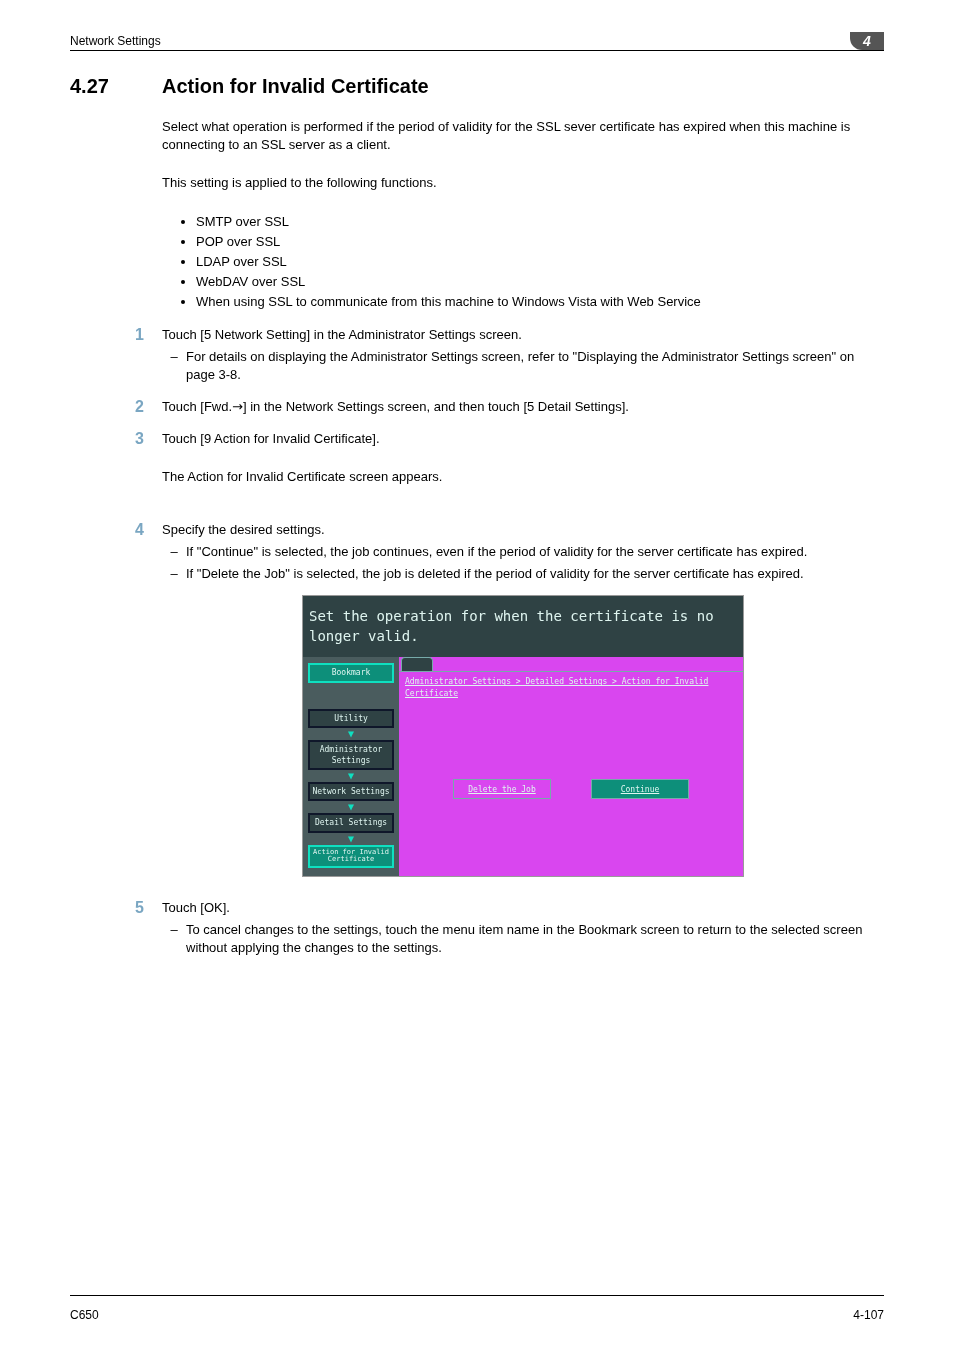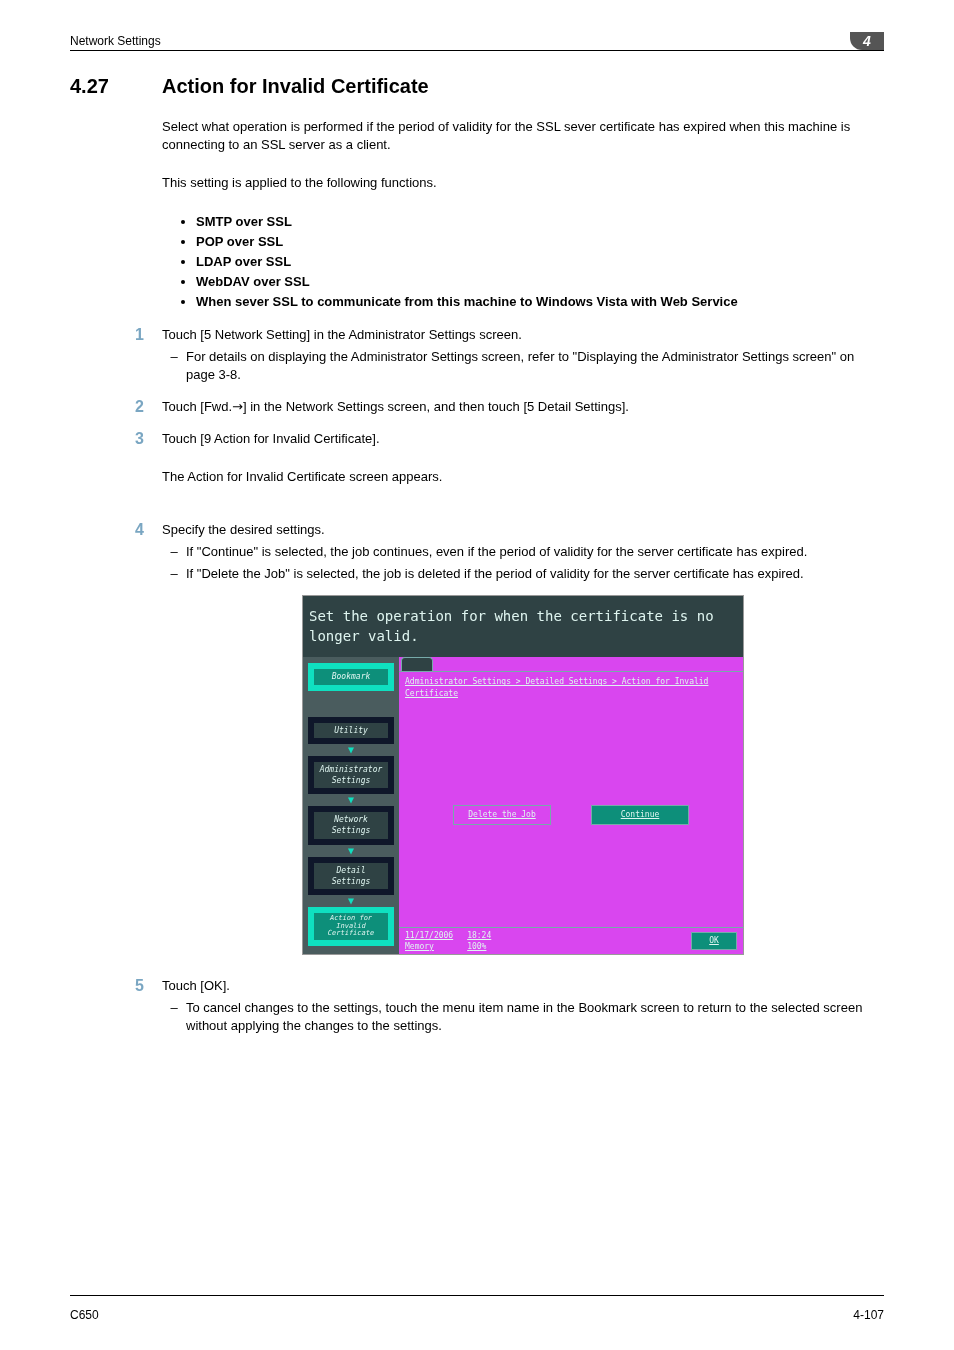--- a/index.html
+++ b/index.html
@@ -65,21 +65,20 @@
     margin: 20px 0;
   }
   ul.bullets {
     list-style: disc;
     padding-left: 34px;
     margin: 4px 0;
   }
   ul.bullets li {
     margin: 2px 0;
     font-size: 13px;
-    font-weight: bold;
   }
   .step-row {
     display: flex;
     margin-top: 14px;
     gap: 18px;
   }
   .step-num {
     min-width: 74px;
     text-align: right;
     font-size: 16px;
@@ -131,31 +130,30 @@
     padding: 6px 4px;
     box-sizing: border-box;
     display: flex;
     flex-direction: column;
     align-items: center;
   }
   .sim-btn {
     width: 86px;
     min-height: 18px;
     background: #2f4244;
-    border: 6px solid #0f172a;
+    border: 2px solid #0f172a;
     color: #dff5f0;
     font-size: 8px;
     text-align: center;
     display:flex;
     align-items:center;
     justify-content:center;
     margin-bottom: 2px;
     padding:2px 2px;
     box-sizing:border-box;
-    font-style:italic;
   }
   .sim-btn.green {
     background: #0d8f7a;
     border-color: #0fe0c0;
   }
   .sim-arrow-down {
     color: #0fe0c0;
     font-size: 10px;
     line-height: 8px;
     margin-bottom: 2px;
@@ -249,21 +247,21 @@
   </div>
 
   <div class="body-indent">
     <p class="para">Select what operation is performed if the period of validity for the SSL sever certificate has expired when this machine is connecting to an SSL server as a client.</p>
     <p class="para">This setting is applied to the following functions.</p>
     <ul class="bullets">
       <li>SMTP over SSL</li>
       <li>POP over SSL</li>
       <li>LDAP over SSL</li>
       <li>WebDAV over SSL</li>
-      <li>When sever SSL to communicate from this machine to Windows Vista with Web Service</li>
+      <li>When using SSL to communicate from this machine to Windows Vista with Web Service</li>
     </ul>
   </div>
 
   <div class="step-row">
     <div class="step-num">1</div>
     <div class="step-body">
       <span>Touch [5 Network Setting] in the Administrator Settings screen.</span>
       <div class="sub-dash">
         <span class="dash">–</span>
         <span class="txt">For details on displaying the Administrator Settings screen, refer to "Displaying the Administrator Settings screen" on page 3-8.</span>
@@ -318,31 +316,20 @@
             <div class="sim-arrow-down">▼</div>
             <div class="sim-btn green" style="font-size:7px;line-height:1.1;">Action for Invalid Certificate</div>
           </div>
           <div class="sim-right">
             <div class="sim-tabrow"></div>
             <div class="sim-breadcrumb">Administrator Settings &gt; Detailed Settings &gt; Action for Invalid Certificate</div>
             <div class="sim-center">
               <div class="sim-choice">Delete the Job</div>
               <div class="sim-choice sel">Continue</div>
             </div>
-            <div class="sim-statusbar">
-              <div class="col">
-                <div>11/17/2006</div>
-                <div>Memory</div>
-              </div>
-              <div class="col">
-                <div>18:24</div>
-                <div>100%</div>
-              </div>
-              <div class="sim-ok">OK</div>
-            </div>
           </div>
         </div>
       </div>
 
     </div>
   </div>
 
   <div class="step-row">
     <div class="step-num">5</div>
     <div class="step-body">

